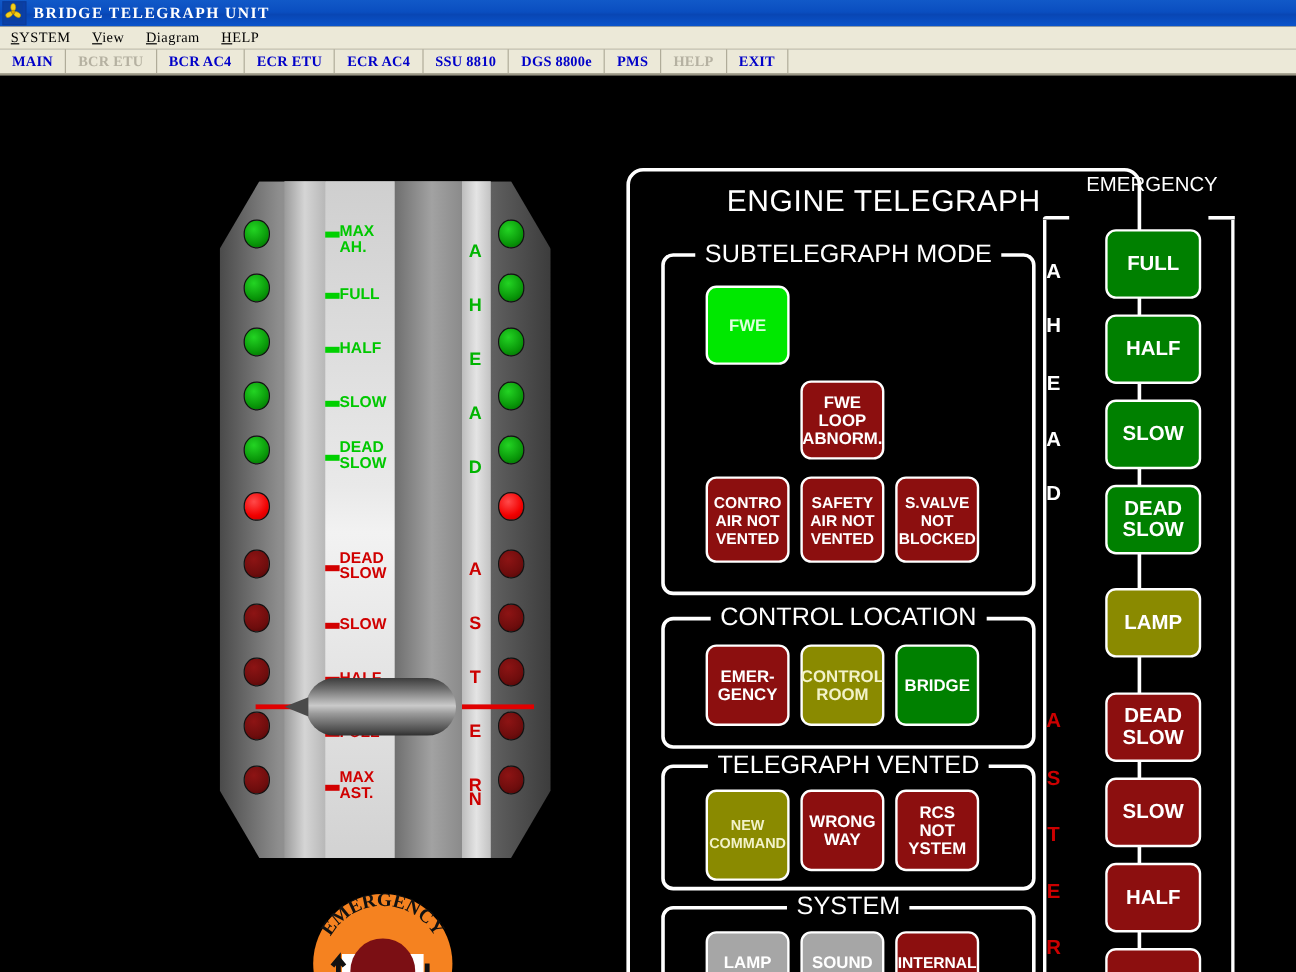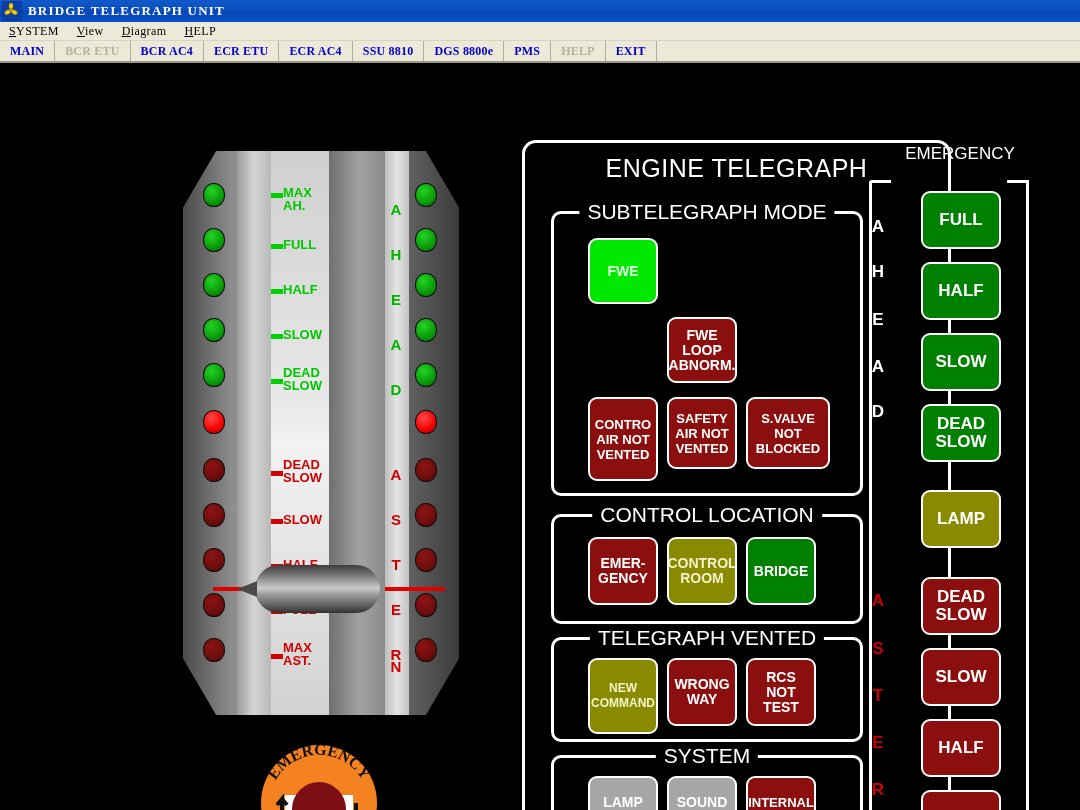--- a/index.html
+++ b/index.html
@@ -320,27 +320,27 @@
 
   <div id="right-panel">
     <div id="panel-title">ENGINE TELEGRAPH</div>
 
     <div class="group" style="left:26px;top:68px;width:312px;height:285px">
       <div class="group-legend">SUBTELEGRAPH MODE</div>
       <div class="btn c-green-bright" style="left:34px;top:24px;width:70px;height:66px">FWE</div>
       <div class="btn c-maroon" style="left:113px;top:103px;width:70px;height:66px">FWE
 LOOP
 ABNORM.</div>
-      <div class="btn c-maroon" style="left:34px;top:183px;width:70px;height:84px;font-size:13px">CONTRO
+      <div class="btn c-maroon" style="left:34px;top:183px;width:70px;height:72px;font-size:13px">CONTRO
 AIR NOT
 VENTED</div>
       <div class="btn c-maroon" style="left:113px;top:183px;width:70px;height:72px;font-size:13px">SAFETY
 AIR NOT
 VENTED</div>
-      <div class="btn c-maroon" style="left:192px;top:183px;width:84px;height:72px;font-size:13px">S.VALVE
+      <div class="btn c-maroon" style="left:192px;top:183px;width:70px;height:72px;font-size:13px">S.VALVE
 NOT
 BLOCKED</div>
     </div>
 
     <div class="group" style="left:26px;top:371px;width:312px;height:110px">
       <div class="group-legend">CONTROL LOCATION</div>
       <div class="btn c-olive" style="left:113px;top:20px;width:70px;height:68px">CONTROL
 ROOM</div>
       <div class="btn c-maroon" style="left:34px;top:20px;width:70px;height:68px">EMER-
 GENCY</div>
@@ -348,21 +348,21 @@
     </div>
 
     <div class="group" style="left:26px;top:494px;width:312px;height:105px">
       <div class="group-legend">TELEGRAPH VENTED</div>
       <div class="btn c-olive" style="left:34px;top:18px;width:70px;height:76px;font-size:12px">NEW
 COMMAND</div>
       <div class="btn c-maroon" style="left:113px;top:18px;width:70px;height:68px">WRONG
 WAY</div>
       <div class="btn c-maroon" style="left:192px;top:18px;width:70px;height:68px">RCS
 NOT
-TEST</div>
+YSTEM</div>
     </div>
 
     <div class="group" style="left:26px;top:612px;width:312px;height:105px">
       <div class="group-legend">SYSTEM</div>
       <div class="btn c-gray" style="left:34px;top:18px;width:70px;height:68px">LAMP
 TEST</div>
       <div class="btn c-gray" style="left:113px;top:18px;width:70px;height:68px">SOUND
 OFF</div>
       <div class="btn c-maroon" style="left:192px;top:18px;width:70px;height:68px;font-size:13px">INTERNAL
 FAILURE</div>

